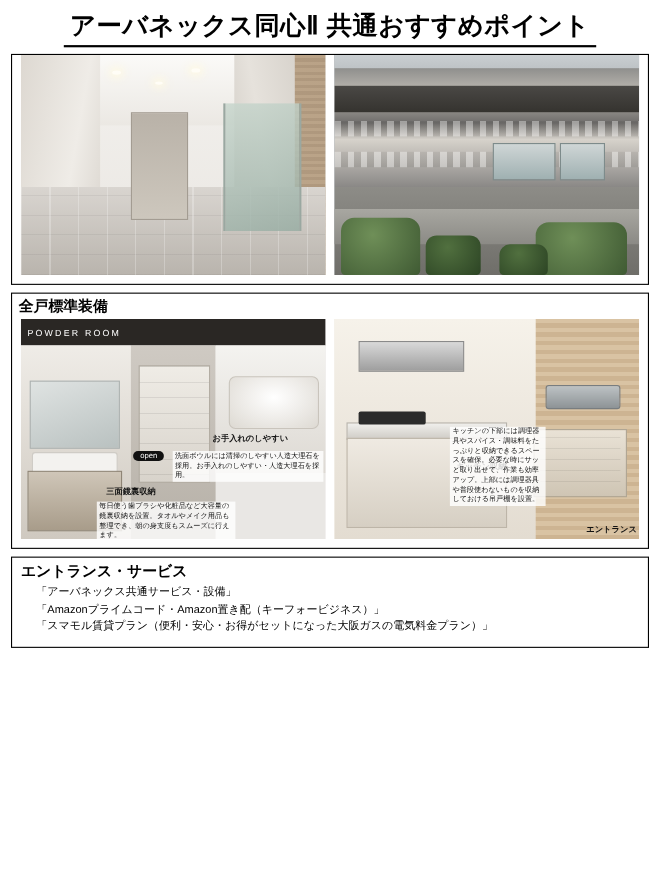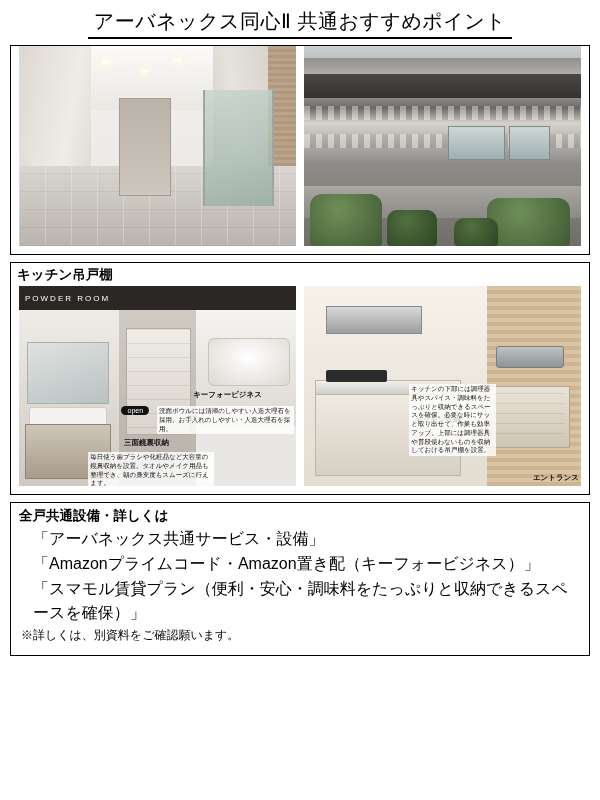--- a/index.html
+++ b/index.html
@@ -23,22 +23,22 @@
     position: relative;
   }
 
   
   .title-wrap {
     text-align: center;
     padding: 2px 0 6px 0;
   }
   .title {
     display: inline-block;
-    font-size: 20px;
-    font-weight: normal;
+    font-size: 23px;
+    font-weight: bold;
     letter-spacing: 0.5px;
     border-bottom: 2px solid #000;
     padding: 0 6px 2px 6px;
   }
 
   
   .section {
     border: 1px solid #000;
     box-sizing: border-box;
     margin-bottom: 7px;
@@ -262,21 +262,21 @@
   }
 
   
   .facilities {
     border:1px solid #000;
     box-sizing:border-box;
     padding: 4px 8px 10px 8px;
   }
   .fac-title { font-size:13.5px; font-weight:bold; margin-bottom:2px; }
   .fac-line {
-    font-size:16px;
+    font-size:10px;
     line-height:1.55;
     padding-left:14px;
   }
   .fac-note {
     font-size:12px;
     line-height:1.55;
     padding-left:2px;
   }
 </style>
 </head>
@@ -318,42 +318,42 @@
         <div class="ex-hedge" style="left:2%;width:26%;height:26%;"></div>
         <div class="ex-hedge-dark" style="left:30%;width:18%;height:18%;"></div>
         <div class="ex-hedge" style="right:4%;width:30%;height:24%;"></div>
         <div class="ex-hedge-dark" style="right:30%;width:16%;height:14%;"></div>
       </div>
 
     </div>
   </div>
 
   <div class="section">
-    <div class="section-title">キッチン吊戸棚</div>
+    <div class="section-title">全戸標準装備</div>
     <div class="section-body">
 
       <div class="photo powder">
         <div class="pw-header">POWDER ROOM</div>
         <div class="pw-left">
           <div class="pw-mirror"></div>
           <div class="pw-basin"></div>
           <div class="pw-cabinet"></div>
         </div>
         <div class="pw-mid">
           <div class="pw-mid-shelf"></div>
         </div>
         <div class="pw-right">
           <div class="pw-bowl"></div>
         </div>
         <div class="pw-tag-open">open</div>
 
-        <div class="cap cap-b" style="right:2px;top:52%;width:48%;text-align:center;">キーフォービジネス</div>
+        <div class="cap cap-b" style="right:2px;top:52%;width:48%;text-align:center;">お手入れのしやすい</div>
         <div class="cap" style="right:2px;top:60%;width:48%;">洗面ボウルには清掃のしやすい人造大理石を採用。お手入れのしやすい・人造大理石を採用。</div>
 
-        <div class="cap cap-b" style="left:28%;top:76%;width:36%;text-align:center;">三面鏡裏収納</div>
+        <div class="cap cap-b" style="left:28%;top:76%;width:36%;">三面鏡裏収納</div>
         <div class="cap" style="left:25%;top:83%;width:44%;">毎日使う歯ブラシや化粧品など大容量の鏡裏収納を設置。タオルやメイク用品も整理でき、朝の身支度もスムーズに行えます。</div>
       </div>
 
       <div class="photo kitchen">
         <div class="k-wall"></div>
         <div class="k-wood-r"></div>
         <div class="k-hood"></div>
         <div class="k-sink"></div>
         <div class="k-counter"></div>
         <div class="k-stove"></div>
@@ -362,20 +362,19 @@
 
         <div class="cap cap-b" style="left:40%;top:42%;width:34%;text-align:left;margin-top:45px;">キッチン収納</div>
         <div class="cap" style="left:38%;top:49%;width:30%;">キッチンの下部には調理器具やスパイス・調味料をたっぷりと収納できるスペースを確保。必要な時にサッと取り出せて、作業も効率アップ。上部には調理器具や普段使わないものを収納しておける吊戸棚を設置。</div>
         <div class="cap cap-b" style="right:2px;bottom:3px;width:44%;text-align:right;">エントランス</div>
       </div>
 
     </div>
   </div>
 
   <div class="facilities">
-    <div class="fac-title">全戸共通設備・詳しくは</div>
+    <div class="fac-title">エントランス・サービス</div>
     <div class="fac-line">「アーバネックス共通サービス・設備」</div>
     <div class="fac-line">「Amazonプライムコード・Amazon置き配（キーフォービジネス）」</div>
-    <div class="fac-line">「スマモル賃貸プラン（便利・安心・調味料をたっぷりと収納できるスペースを確保）」</div>
-    <div class="fac-note">※詳しくは、別資料をご確認願います。</div>
+    <div class="fac-line">「スマモル賃貸プラン（便利・安心・お得がセットになった大阪ガスの電気料金プラン）」</div>
   </div>
 
 </div>
 
 </body></html>

